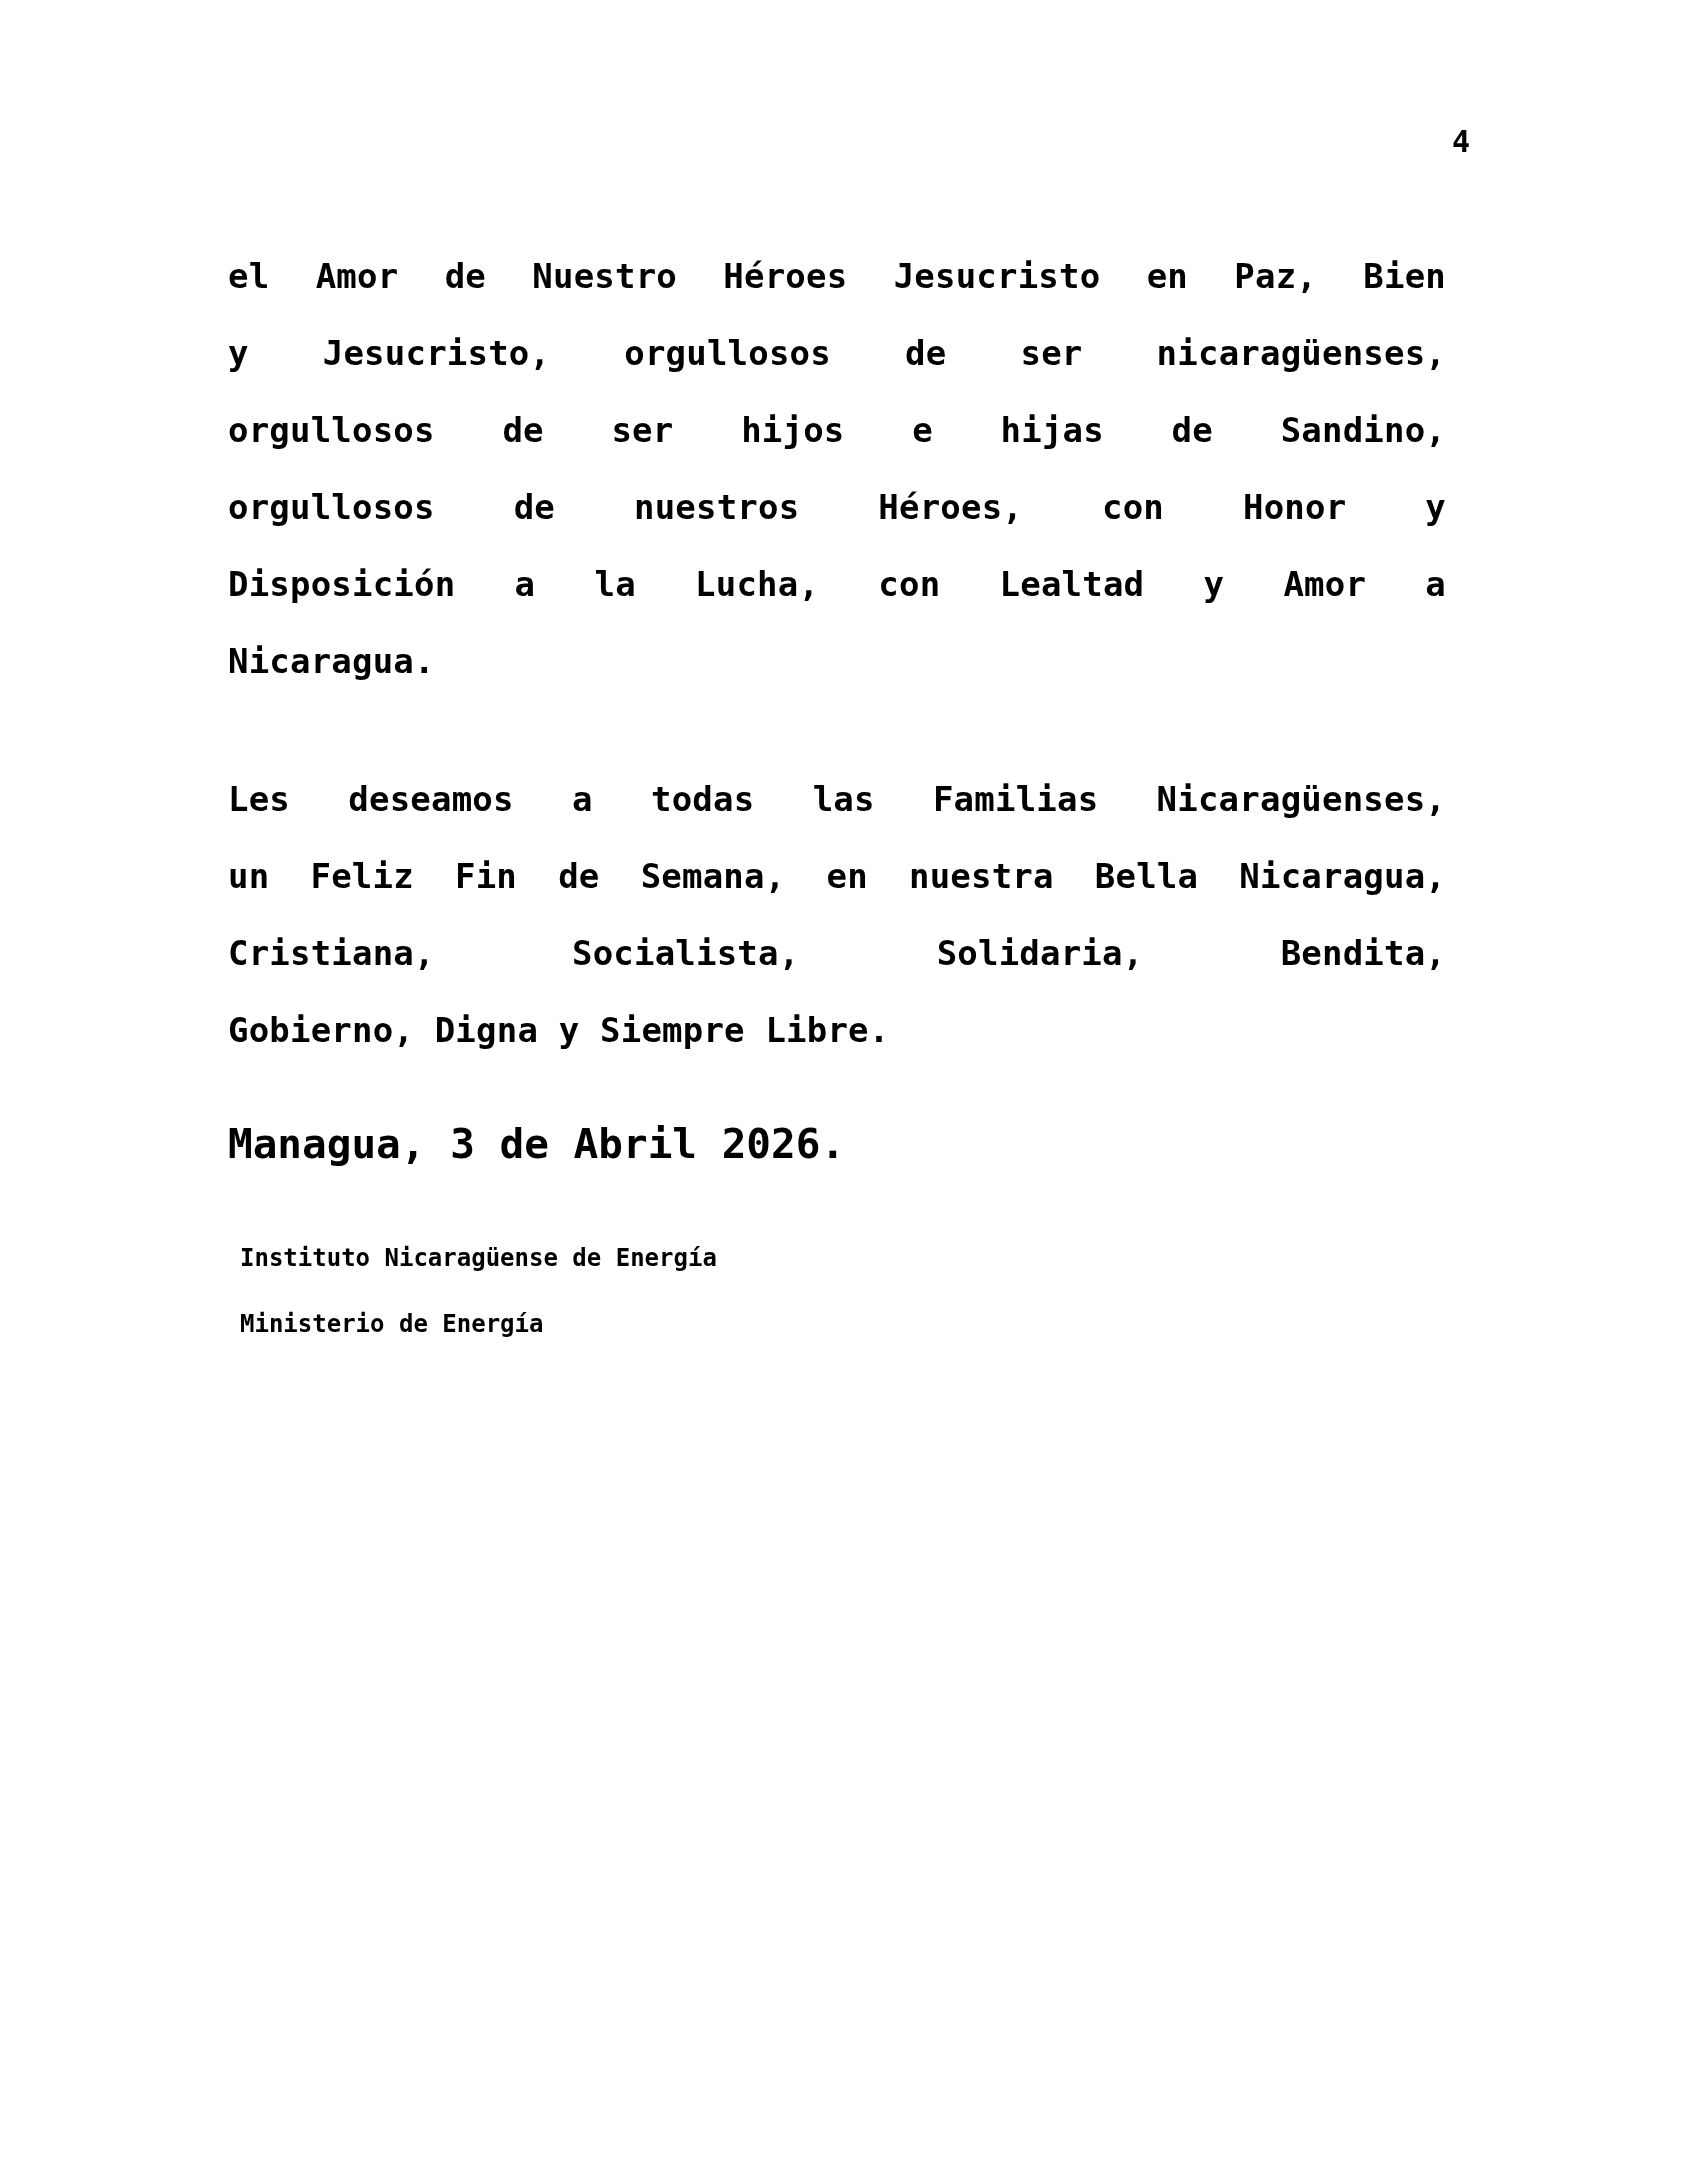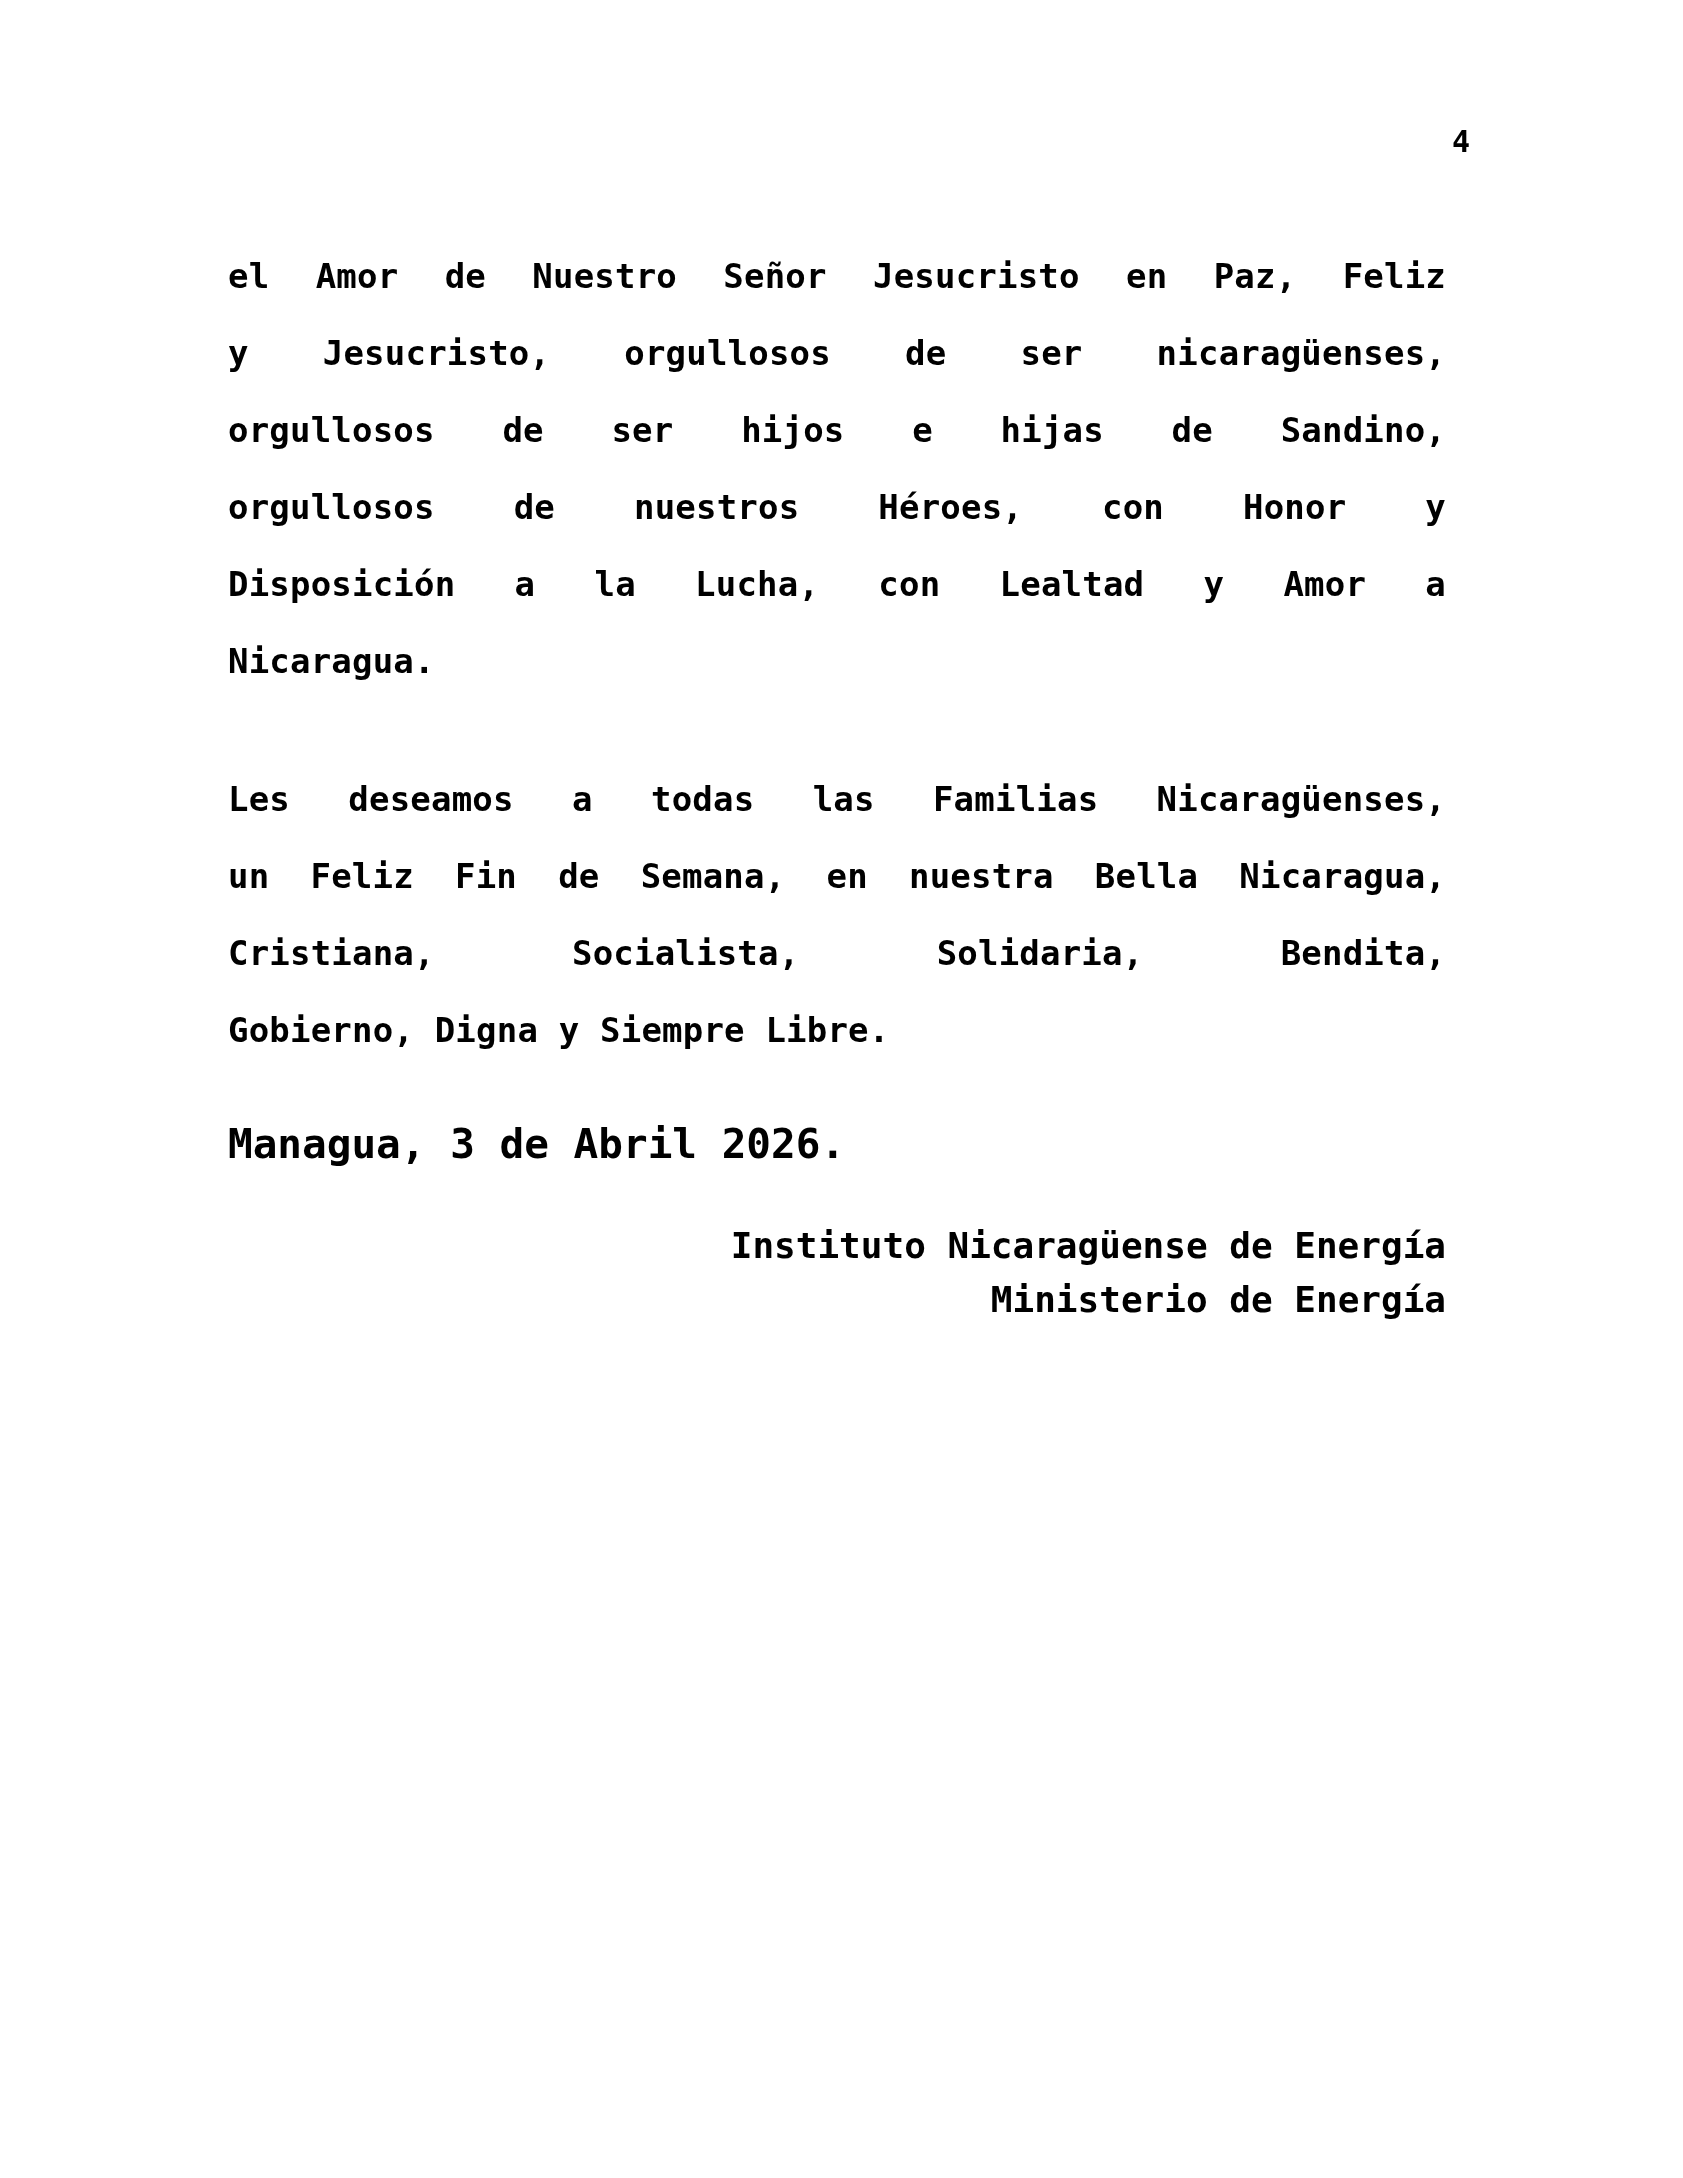--- a/index.html
+++ b/index.html
@@ -35,26 +35,25 @@
     font-weight: bold;
     line-height: 77px;
     text-align: justify;
     text-justify: inter-word;
     margin: 0;
     letter-spacing: 0.2px;
   }
   .spacer-lg { height: 61px; }
   .spacer-md { height: 48px; }
   .line-block {
-    font-size: 36px;
+    font-size: 24px;
     font-weight: bold;
     line-height: 54px;
-    margin: 0;
+    margin: 12px;
     white-space: pre;
-    text-align: right;
   }
   .date-line {
     font-size: 41px;
     font-weight: bold;
     line-height: 54px;
     margin: 0;
   }
   
   .just-full {
     text-align: justify;
@@ -70,21 +69,21 @@
 </head>
 <body>
 
 <div class="page">
 
   <div class="page-number">4</div>
 
   <div class="content">
 
     <div class="para">
-      <div class="just-full">el Amor de Nuestro Señor Jesucristo en Paz, Feliz</div>
+      <div class="just-full">el Amor de Nuestro Héroes Jesucristo en Paz, Bien</div>
       <div class="just-full">y Jesucristo, orgullosos de ser nicaragüenses,</div>
       <div class="just-full">orgullosos de ser hijos e hijas de Sandino,</div>
       <div class="just-full">orgullosos de nuestros Héroes, con Honor y</div>
       <div class="just-full">Disposición a la Lucha, con Lealtad y Amor a</div>
       <div class="just-last-left">Nicaragua.</div>
     </div>
 
     <div class="spacer-lg"></div>
 
     <div class="para">

